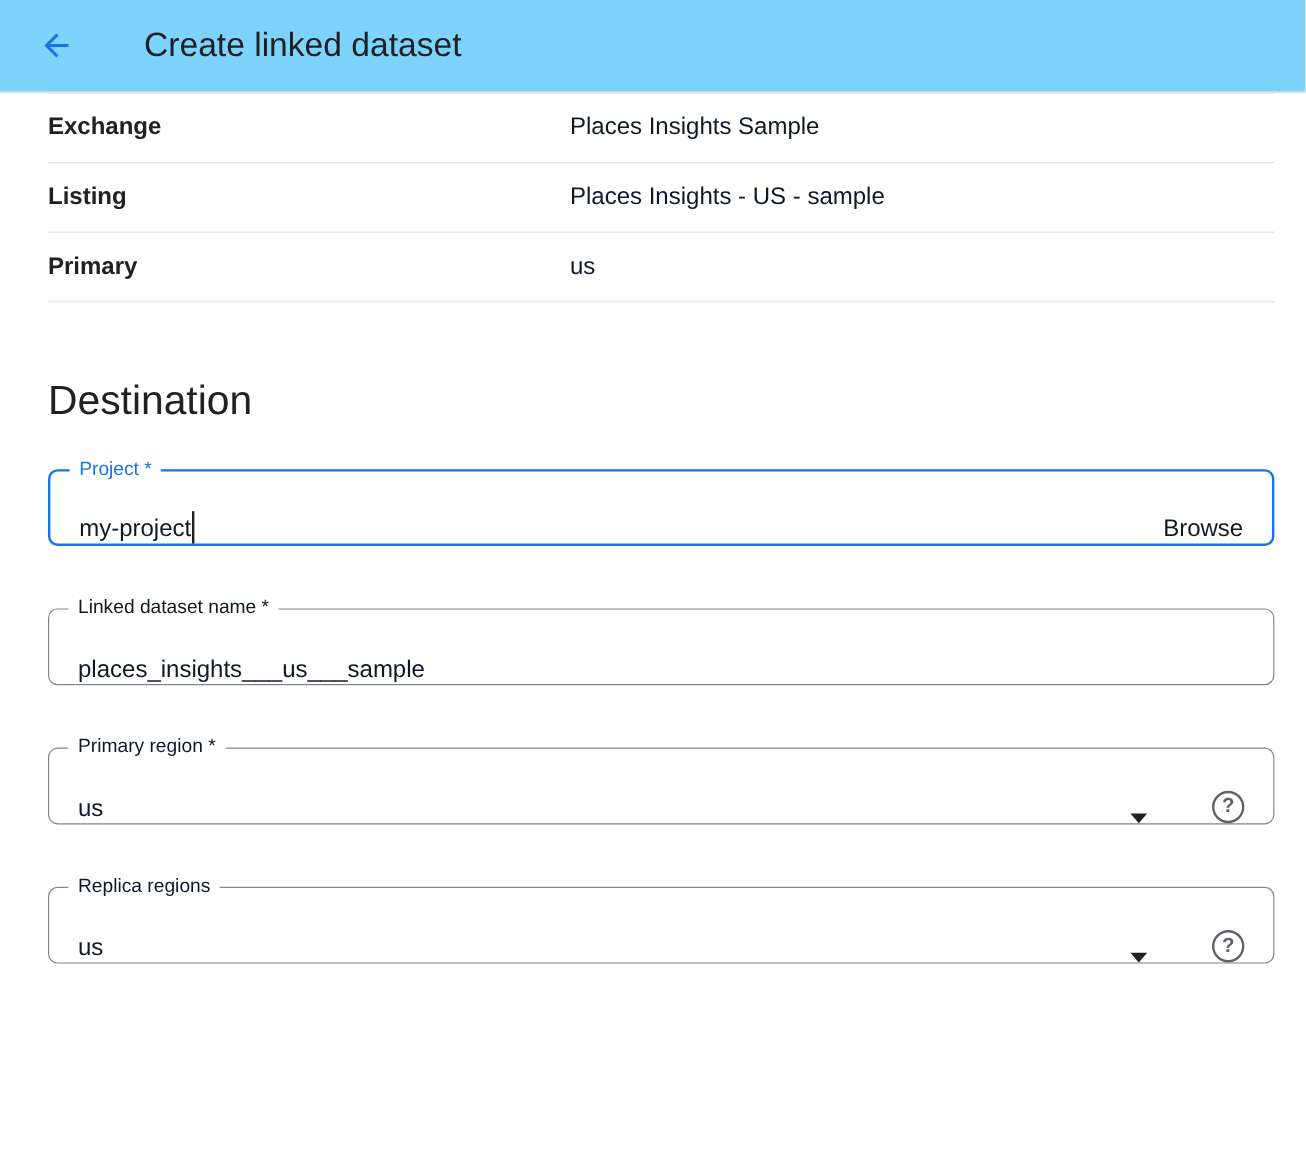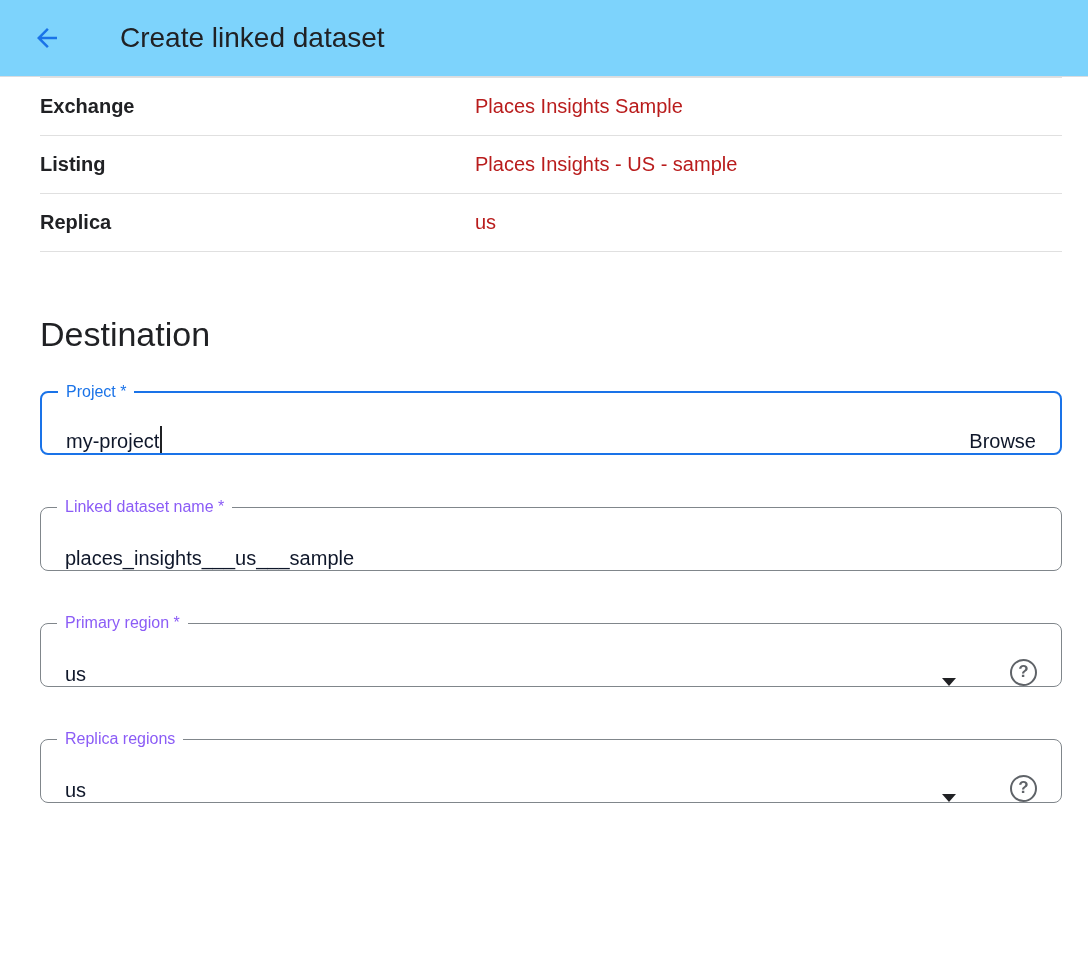--- a/index.html
+++ b/index.html
@@ -58,21 +58,21 @@
   
   .src-table { border-top: 1px solid #e0e0e0; }
   .src-row {
     display: flex;
     align-items: center;
     height: 58px;
     border-bottom: 1px solid #e0e0e0;
     font-size: 20px;
   }
   .src-label { width: 435px; font-weight: bold; color: #202124; }
-  .src-value { color: #b91c1c; }
+  .src-value { color: #0f172a; }
 
   
   .field {
     position: relative;
     height: 64px;
     border: 1px solid #80868b;
     border-radius: 8px;
     display: flex;
     align-items: flex-end;
     padding: 0 24px;
@@ -80,21 +80,21 @@
     background: #fff;
   }
   .field.focused { border: 2px solid #1a73e8; }
   .field-label {
     position: absolute;
     top: -11px;
     left: 16px;
     background: #ffffff;
     padding: 0 8px;
     font-size: 16px;
-    color: #8b5cf6;
+    color: #0f172a;
     white-space: nowrap;
     line-height: 20px;
   }
   .field.focused .field-label { color: #1a73e8; }
   .field-value { font-size: 20px; color: #0f172a; }
 
   .project-field { margin-top: 36px; }
 
   .text-cursor {
     display: inline-block;
@@ -163,21 +163,21 @@
   <div class="src-table">
     <div class="src-row">
       <div class="src-label">Exchange</div>
       <div class="src-value">Places Insights Sample</div>
     </div>
     <div class="src-row">
       <div class="src-label">Listing</div>
       <div class="src-value">Places Insights - US - sample</div>
     </div>
     <div class="src-row">
-      <div class="src-label">Replica</div>
+      <div class="src-label">Primary</div>
       <div class="src-value">us</div>
     </div>
   </div>
 
   <h2 class="section-heading destination-heading">Destination</h2>
 
   <div class="field focused project-field">
     <span class="field-label">Project *</span>
     <span class="field-value">my-project</span>
     <span class="text-cursor"></span>

